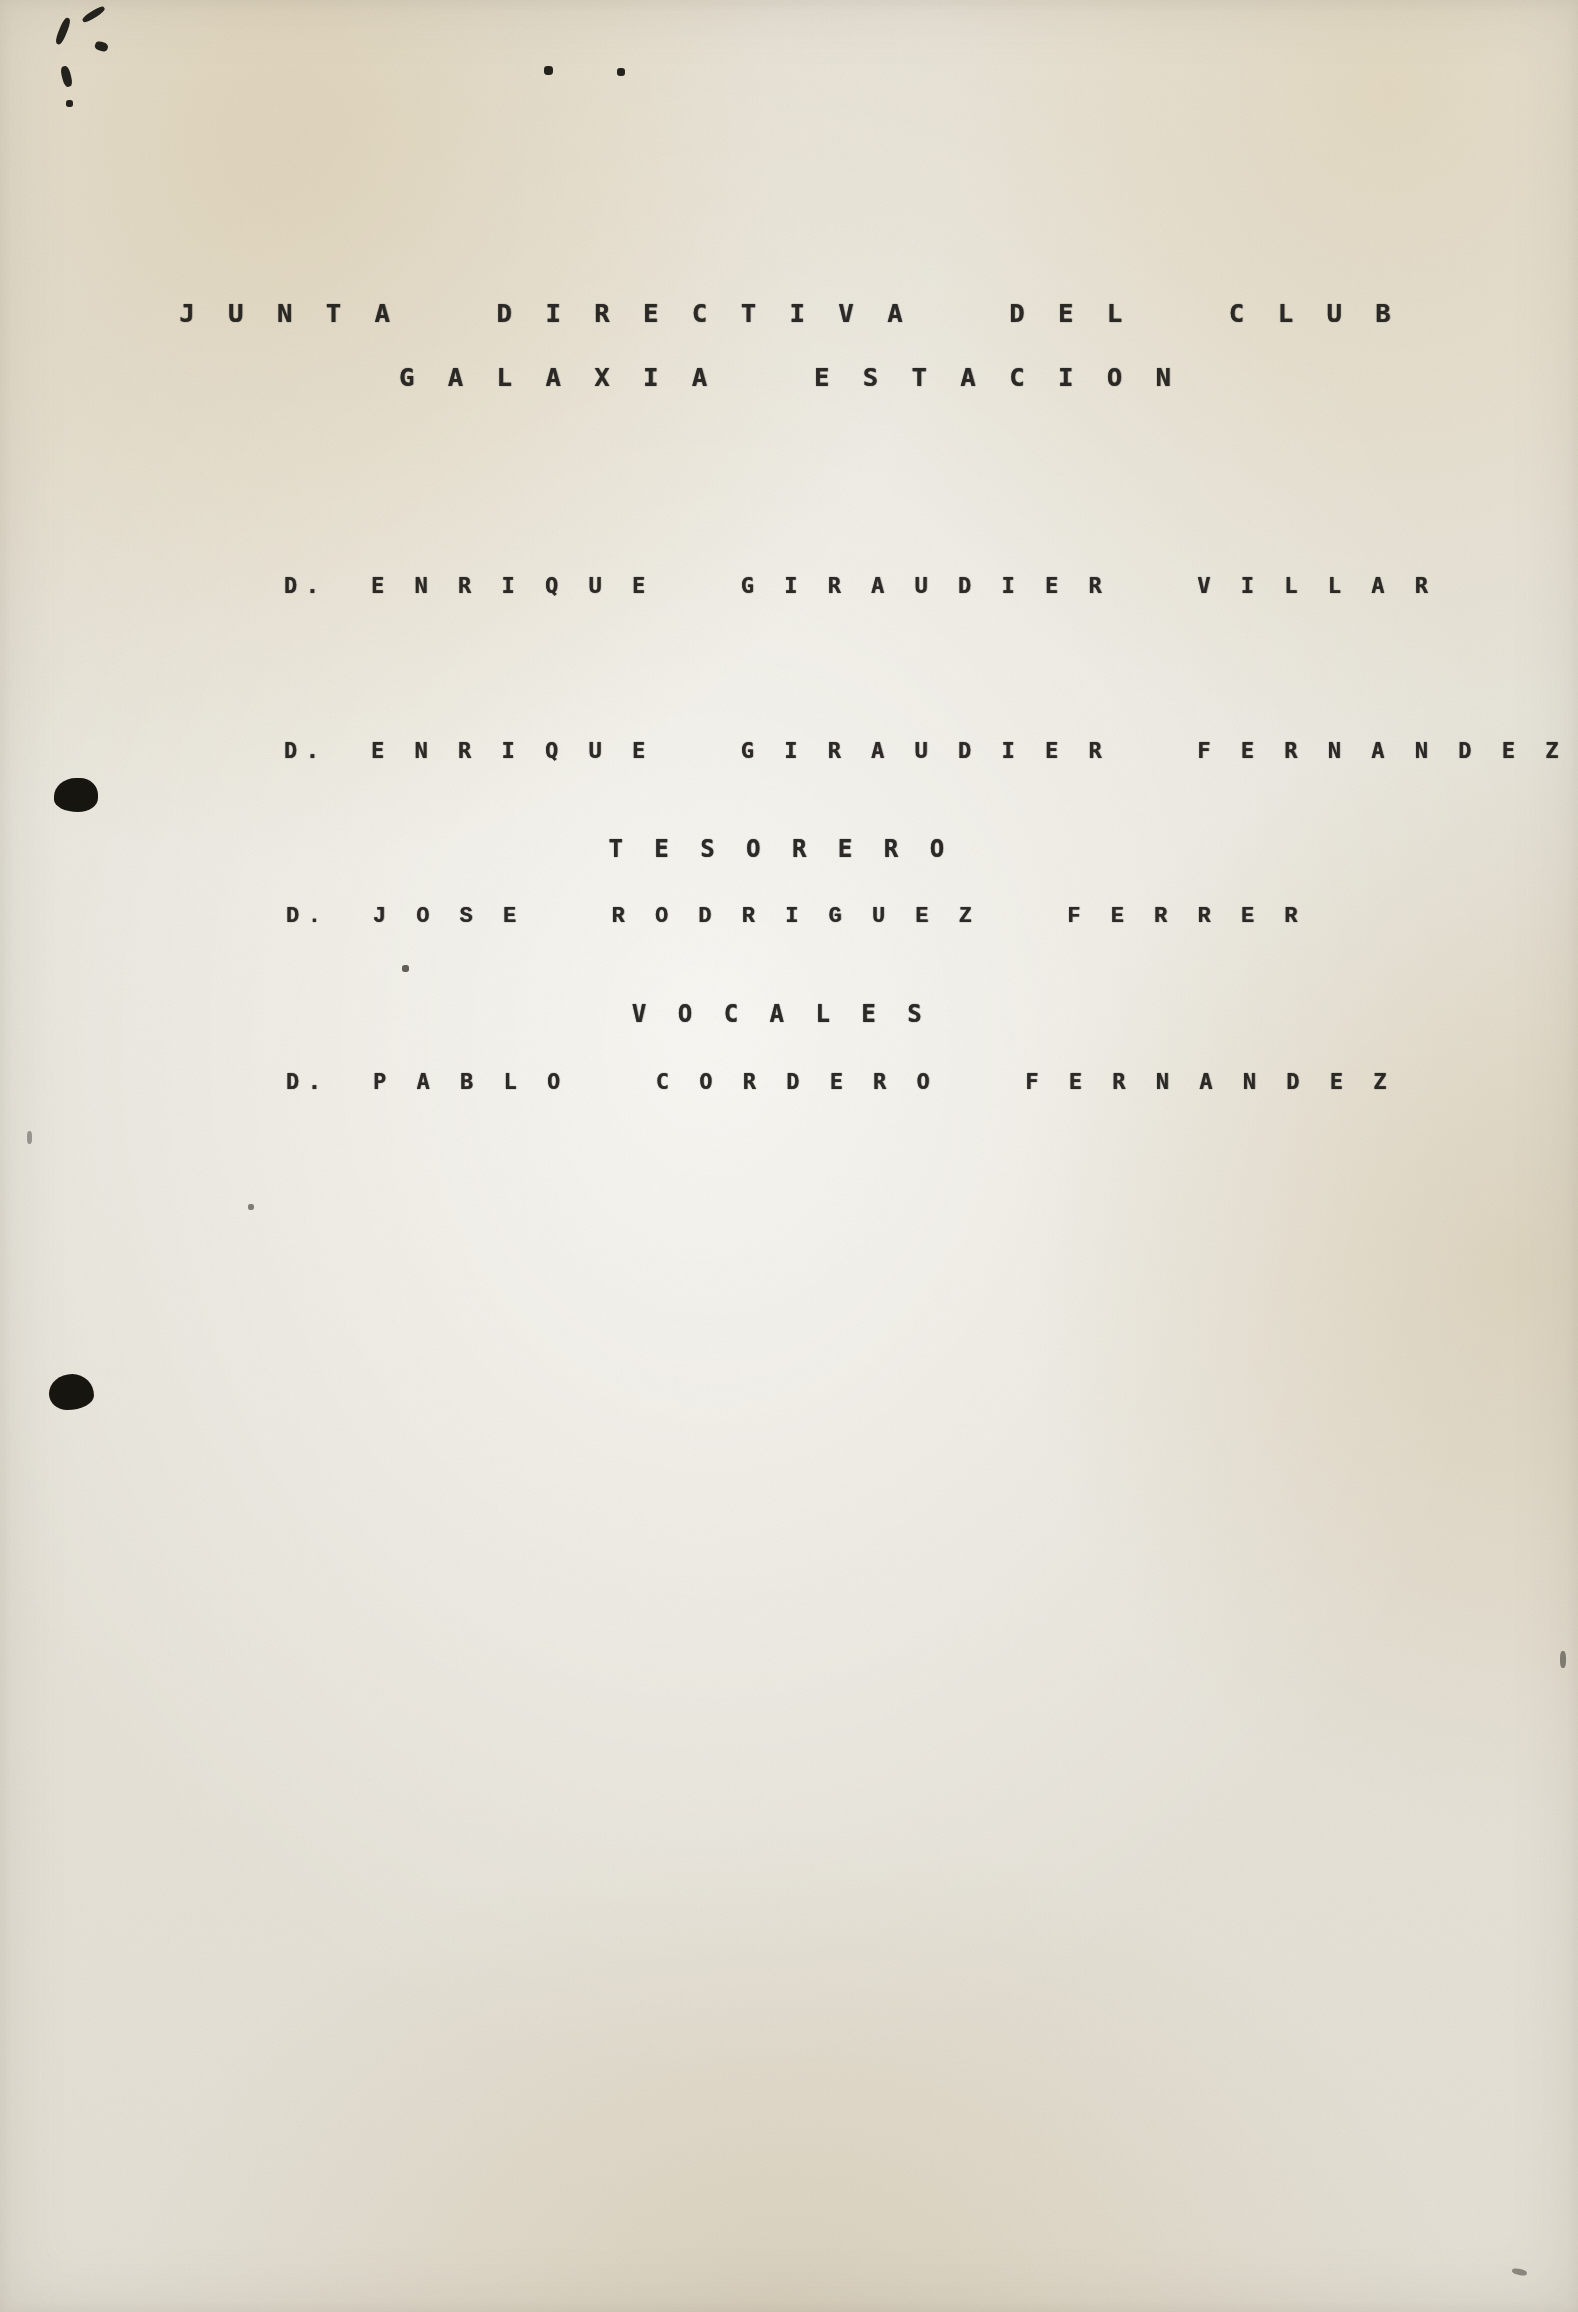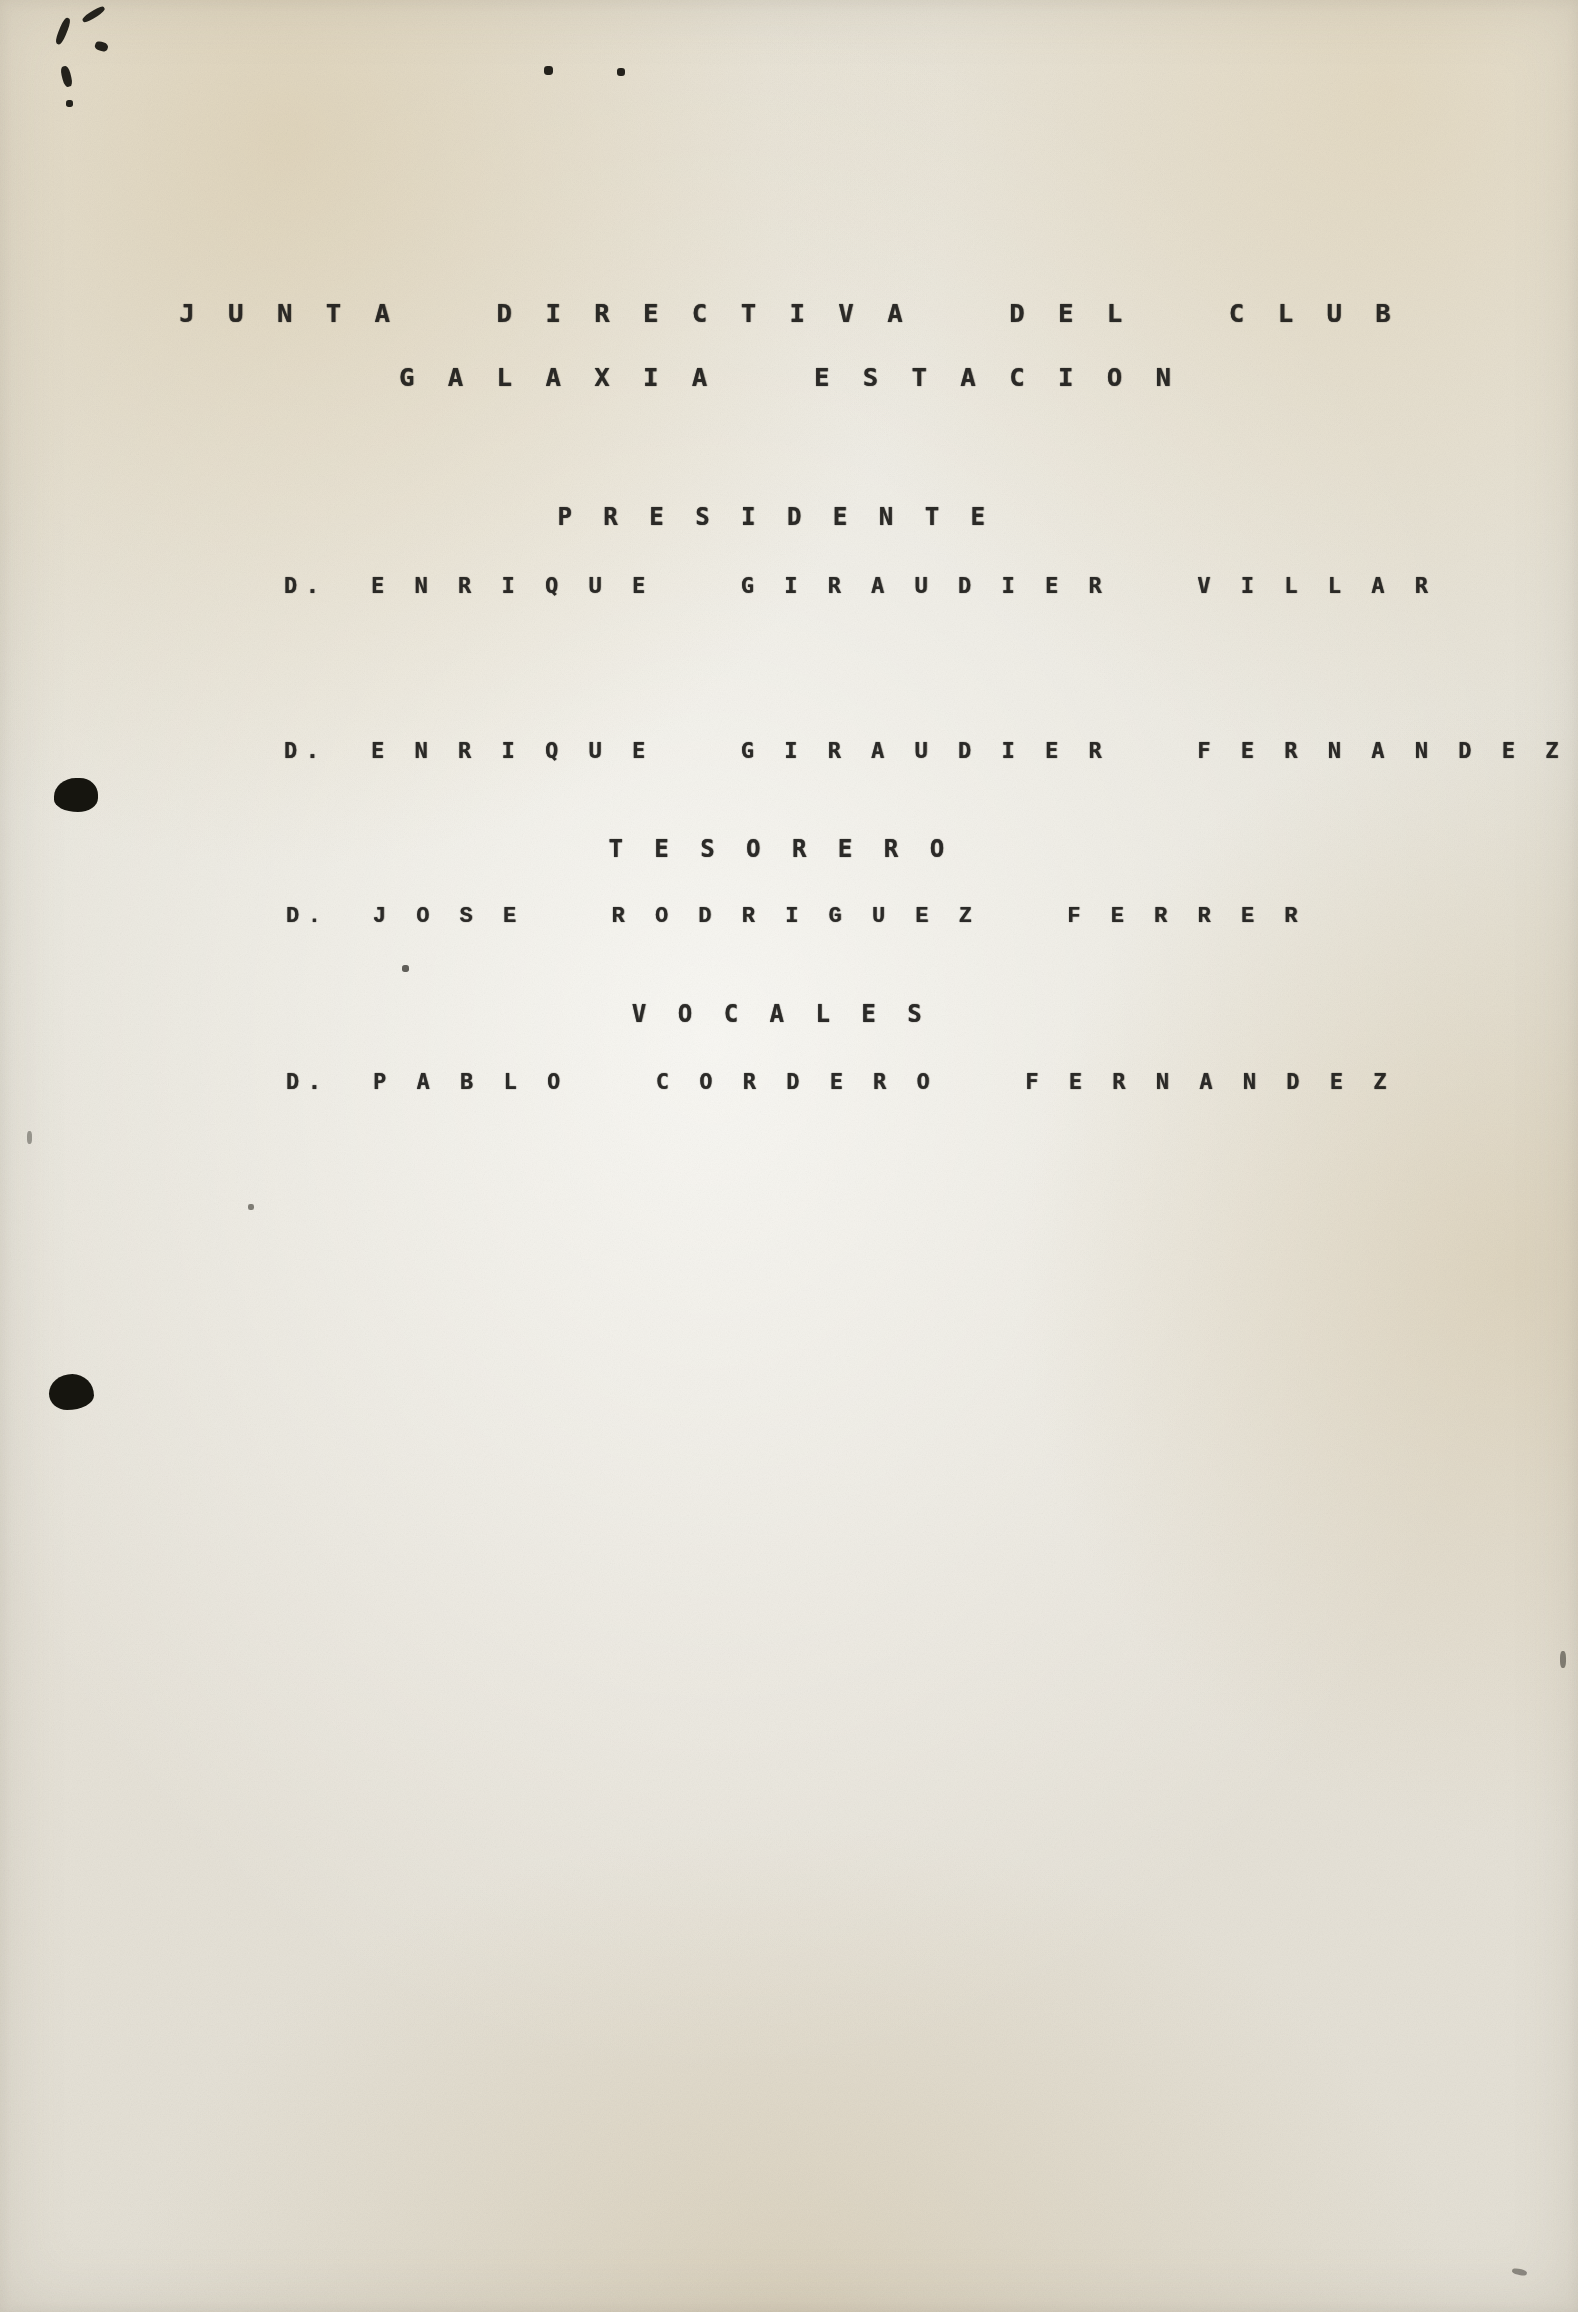--- a/index.html
+++ b/index.html
@@ -148,21 +148,20 @@
       </feComponentTransfer>
     </filter>
     <rect width="100%" height="100%" filter="url(#noiseFilter)" opacity="0.55"></rect>
   </svg>
 
   <div class="edge-shadow"></div>
 
   <div class="typed line-title1">J U N T A    D I R E C T I V A    D E L    C L U B</div>
   <div class="typed line-title2">G A L A X I A    E S T A C I O N</div>
 
-  <div class="typed role r-pres">P R E S I D E N T E</div>
   <div class="typed name n-pres">D.  E N R I Q U E    G I R A U D I E R    V I L L A R</div>
 
   <div class="typed name n-secr">D.  E N R I Q U E    G I R A U D I E R    F E R N A N D E Z</div>
 
   <div class="typed role r-teso">T E S O R E R O</div>
   <div class="typed name n-teso">D.  J O S E    R O D R I G U E Z    F E R R E R</div>
 
   <div class="typed role r-voca">V O C A L E S</div>
   <div class="typed name n-voc1">D.  P A B L O    C O R D E R O    F E R N A N D E Z</div>
 

